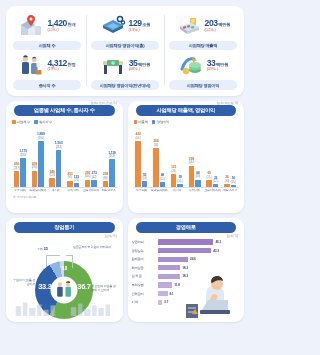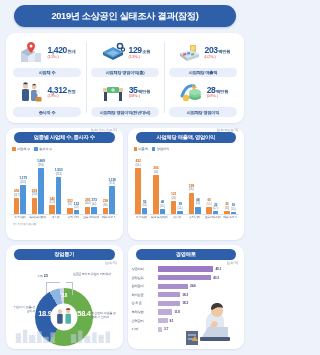--- a/index.html
+++ b/index.html
@@ -142,23 +142,20 @@
   .hval{font-size:3.4px;font-weight:bold;color:#5a4a7a;letter-spacing:-0.25px;}
 
   .person{position:absolute;right:4px;bottom:2px;width:56px;height:46px;}
   .mini-city{position:absolute;left:4px;bottom:3px;right:4px;height:16px;opacity:.55;}
 </style>
 </head>
 <body>
 
 <div class="page">
 
-  <div class="header-wrap">
-    <div class="header">2019년 소상공인 실태조사 결과(잠정)</div>
-  </div>
 
   <div class="stats-card">
     <div class="stats-grid">
 
       <div class="stats-col">
         <div class="stat">
           <div class="stat-row">
             <span class="stat-icon">
               <svg viewBox="0 0 26 24" width="26" height="24">
                 <polygon points="3,11 10,7 10,21 3,21" fill="#c9d3e2"></polygon>
@@ -271,21 +268,21 @@
               <svg viewBox="0 0 26 24" width="26" height="24">
                 <path d="M4 16 Q8 4 16 6" stroke="#4e96d9" stroke-width="3" fill="none" stroke-linecap="round"></path>
                 <path d="M14 5 L19 7 L15 10 Z" fill="#f2a93b"></path>
                 <ellipse cx="17" cy="17" rx="6" ry="3" fill="#5ebb7e"></ellipse>
                 <ellipse cx="17" cy="14.5" rx="6" ry="3" fill="#7ccf97"></ellipse>
                 <ellipse cx="17" cy="12" rx="6" ry="3" fill="#9bdcb0"></ellipse>
                 <circle cx="8" cy="18" r="3.2" fill="#f2c14e"></circle>
               </svg>
             </span>
             <span class="stat-num-box">
-              <span class="stat-num"><span>28</span><span class="unit">백만원</span></span>
+              <span class="stat-num"><span>33</span><span class="unit">백만원</span></span>
               <span class="stat-delta">(0.9%↓)</span>
             </span>
           </div>
           <div class="stat-pill">사업체당 영업이익</div>
         </div>
       </div>
 
     </div>
   </div>
 
@@ -455,22 +452,22 @@
           <div class="donut-hole">
             <svg viewBox="0 0 24 24" width="22" height="22">
               <rect x="4" y="9" width="6" height="11" rx="1.4" fill="#3b5b8c"></rect>
               <circle cx="7" cy="6.4" r="2.2" fill="#f0c9a4"></circle>
               <rect x="13" y="9" width="6" height="11" rx="1.4" fill="#4fb3a6"></rect>
               <circle cx="16" cy="6.4" r="2.2" fill="#f0c9a4"></circle>
               <path d="M13.6 5h4.8a2.4 2.4 0 0 0-4.8 0z" fill="#7a5230"></path>
             </svg>
           </div>
         </div>
-        <span class="seg-label lbl-green">58.4</span>
-        <span class="seg-label lbl-blue">18.9</span>
+        <span class="seg-label lbl-green">36.7</span>
+        <span class="seg-label lbl-blue">33.3</span>
         <span class="seg-label lbl-lblue">5.8</span>
 
         <span class="cap cap-etc">
           <span>기타</span> <b>2.5</b>
         </span>
         <span class="cap cap-tr">임금근로자로 취업이 어려워서</span>
         <span class="cap cap-left">수입이 더 많을 것 같아서</span>
         <span class="cap cap-right">자신만의 사업을 경영하고 싶어서</span>
 
         <span class="leader" style="left:36px;top:20px;width:1px;height:12px;"></span>

